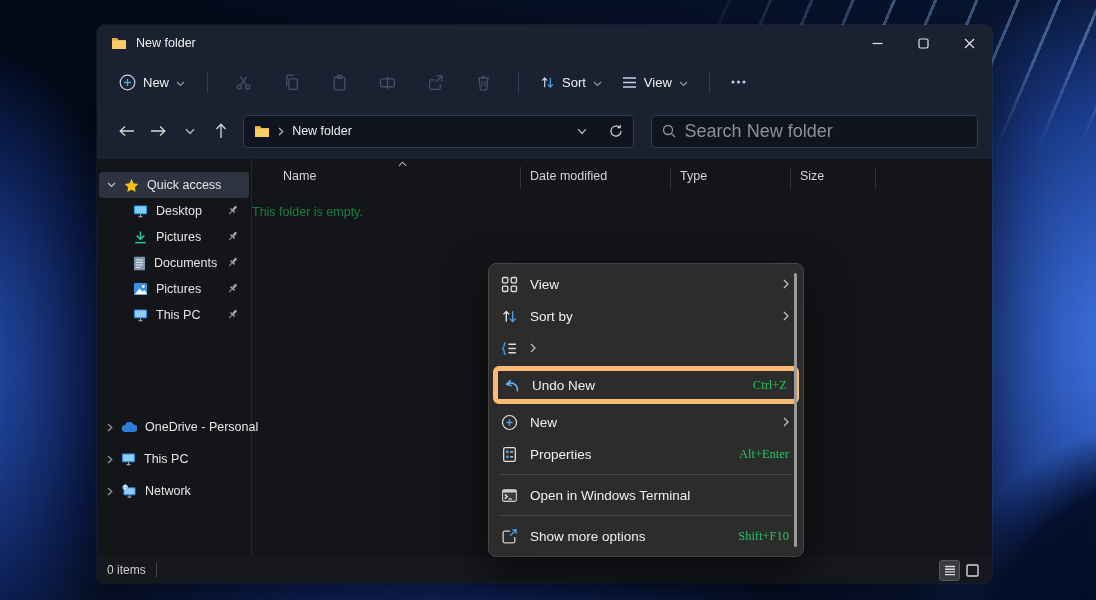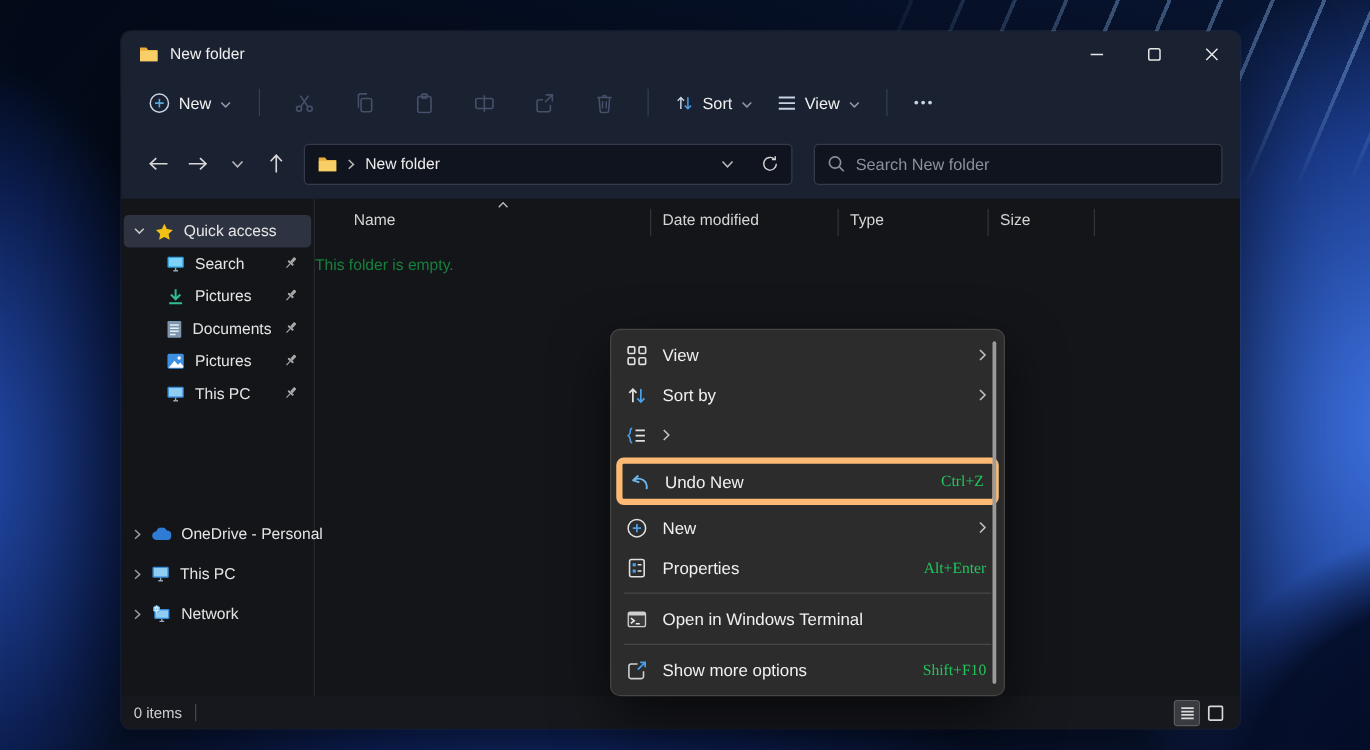--- a/index.html
+++ b/index.html
@@ -49,21 +49,21 @@
     margin-left:6px; width:396px; height:33px; border:1px solid #333b4d; background:#10141e;
     border-radius:4px; display:flex; align-items:center; padding:0 10px; gap:8px;
   }
   .addressbox .crumb { font-size:12.5px; color:#ececec; }
   .addressbox .spacer { flex:1; }
   .searchbox {
     margin-left:17px; width:332px; height:33px; border:1px solid #333b4d; background:#10141e;
     border-radius:4px; display:flex; align-items:center; padding:0 10px; gap:9px;
   }
   .searchbox input {
-    background:transparent; border:none; outline:none; color:#c9c9c9; font-size:13px;
+    background:transparent; border:none; outline:none; color:#c9c9c9; font-size:18px;
     font-family:"Liberation Sans",sans-serif; width:100%;
   }
   .searchbox input::placeholder { color:#8b919c; }
 
   .main { flex:1; display:flex; background:#141519; min-height:0; }
   .sidebar { width:155px; flex:0 0 auto; border-right:1px solid #25262c; padding-top:13px; font-size:12.5px; }
   .sb-row { height:26px; display:flex; align-items:center; gap:8px; padding:0 6px 0 8px; margin:0 2px; border-radius:4px; color:#e5e5e5; }
   .sb-row.selected { background:#2d3340; }
   .sb-row .lbl { white-space:nowrap; }
   .sb-child { padding-left:34px; position:relative; }
@@ -305,21 +305,21 @@
       </div>
 
       <div class="sb-row sb-child">
         <span class="icon">
           <svg width="15" height="14" viewBox="0 0 16 15">
               <rect x="1" y="1.5" width="14" height="9.5" rx="1.2" fill="#2f9fe0"></rect>
               <rect x="2.2" y="2.6" width="11.6" height="7.2" fill="#7fd0f5"></rect>
               <path d="M6 13.5 h4 M8 11 v2.5" stroke="#9aa7b8" stroke-width="1.2"></path>
             </svg>
         </span>
-        <span class="lbl">Search</span>
+        <span class="lbl">Desktop</span>
         <span class="pin icon">
           <svg width="13" height="13" viewBox="0 0 14 14">
               <g transform="rotate(42 7 7)" fill="#a8a8a8">
                 <rect x="5.7" y="1" width="2.6" height="5" rx="0.5"></rect>
                 <rect x="4" y="6" width="6" height="1.8" rx="0.7"></rect>
                 <rect x="6.5" y="7.8" width="1" height="4.5"></rect>
               </g>
             </svg>
         </span>
       </div>

